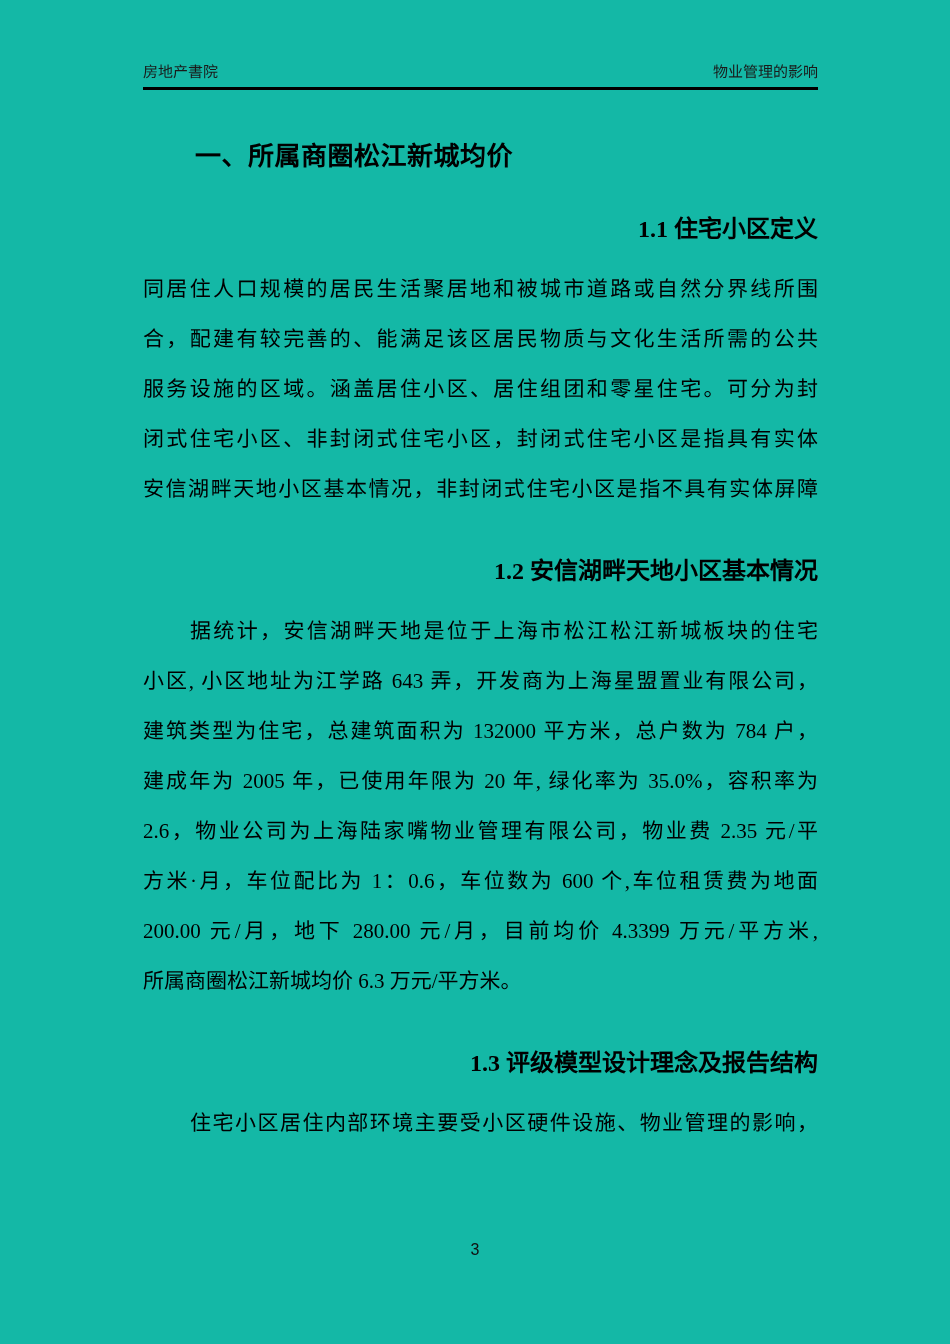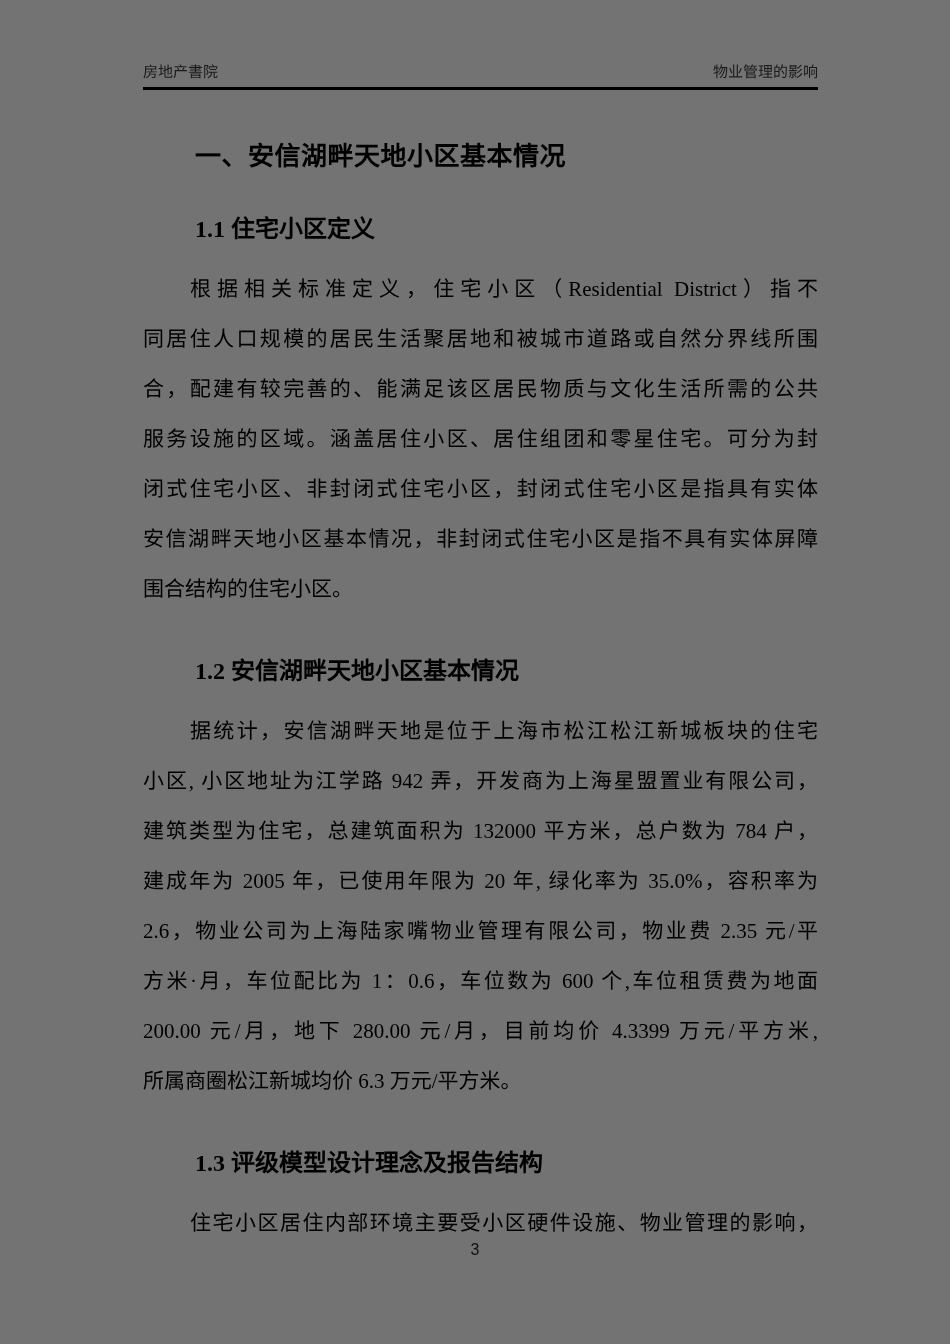--- a/index.html
+++ b/index.html
@@ -5,21 +5,21 @@
   html, body {
     margin: 0;
     padding: 0;
     background: #ffffff;
   }
   .page {
     position: relative;
     width: 950px;
     height: 1344px;
     margin: 0;
-    background: #737373;
+    background: #14b8a6;
     color: #000000;
     box-sizing: border-box;
     padding: 62px 132px 0 143px;
     overflow: hidden;
     font-family: "Liberation Serif", "DejaVu Serif", serif;
   }
   
   .page-header {
     display: flex;
     justify-content: space-between;
@@ -37,20 +37,21 @@
     font-size: 26px;
     line-height: 30px;
     font-weight: 900;
     letter-spacing: 0.5px;
   }
   .sec-heading {
     margin: 42px 0 0 52px;
     font-size: 24px;
     line-height: 30px;
     font-weight: bold;
+    text-align: right;
   }
   .sec-heading.tight {
   }
   
   .para {
     margin-top: 20px;
     font-size: 21px;
     line-height: 50px;
   }
   .pline {
@@ -82,42 +83,40 @@
 </head>
 <body>
 
 <div class="page">
 
   <div class="page-header">
     <span>房地产書院</span>
     <span>物业管理的影响</span>
   </div>
 
-  <h1 class="doc-title">一、安信湖畔天地小区基本情况</h1>
+  <h1 class="doc-title">一、所属商圈松江新城均价</h1>
 
   <section>
     <h2 class="sec-heading">1.1 住宅小区定义</h2>
     <div class="para">
 
-    <div class="pline indent">根据相关标准定义，住宅小区（Residential District）指不</div>
         <div class="pline">同居住人口规模的居民生活聚居地和被城市道路或自然分界线所围</div>
         <div class="pline">合，配建有较完善的、能满足该区居民物质与文化生活所需的公共</div>
         <div class="pline">服务设施的区域。涵盖居住小区、居住组团和零星住宅。可分为封</div>
         <div class="pline">闭式住宅小区、非封闭式住宅小区，封闭式住宅小区是指具有实体</div>
         <div class="pline">安信湖畔天地小区基本情况，非封闭式住宅小区是指不具有实体屏障</div>
-        <div class="pline nofill">围合结构的住宅小区。</div>
       </div>
   </section>
 
   <section>
     <h2 class="sec-heading tight">1.2 安信湖畔天地小区基本情况</h2>
     <div class="para">
 
     <div class="pline indent">据统计，安信湖畔天地是位于上海市松江松江新城板块的住宅</div>
-        <div class="pline">小区, 小区地址为江学路 942 弄，开发商为上海星盟置业有限公司，</div>
+        <div class="pline">小区, 小区地址为江学路 643 弄，开发商为上海星盟置业有限公司，</div>
         <div class="pline">建筑类型为住宅，总建筑面积为 132000 平方米，总户数为 784 户，</div>
         <div class="pline">建成年为 2005 年，已使用年限为 20 年, 绿化率为 35.0%，容积率为</div>
         <div class="pline">2.6，物业公司为上海陆家嘴物业管理有限公司，物业费 2.35 元/平</div>
         <div class="pline">方米·月，车位配比为 1：0.6，车位数为 600 个,车位租赁费为地面</div>
         <div class="pline">200.00 元/月，地下 280.00 元/月，目前均价 4.3399 万元/平方米,</div>
         <div class="pline nofill">所属商圈松江新城均价 6.3 万元/平方米。</div>
       </div>
   </section>
 
   <section>

